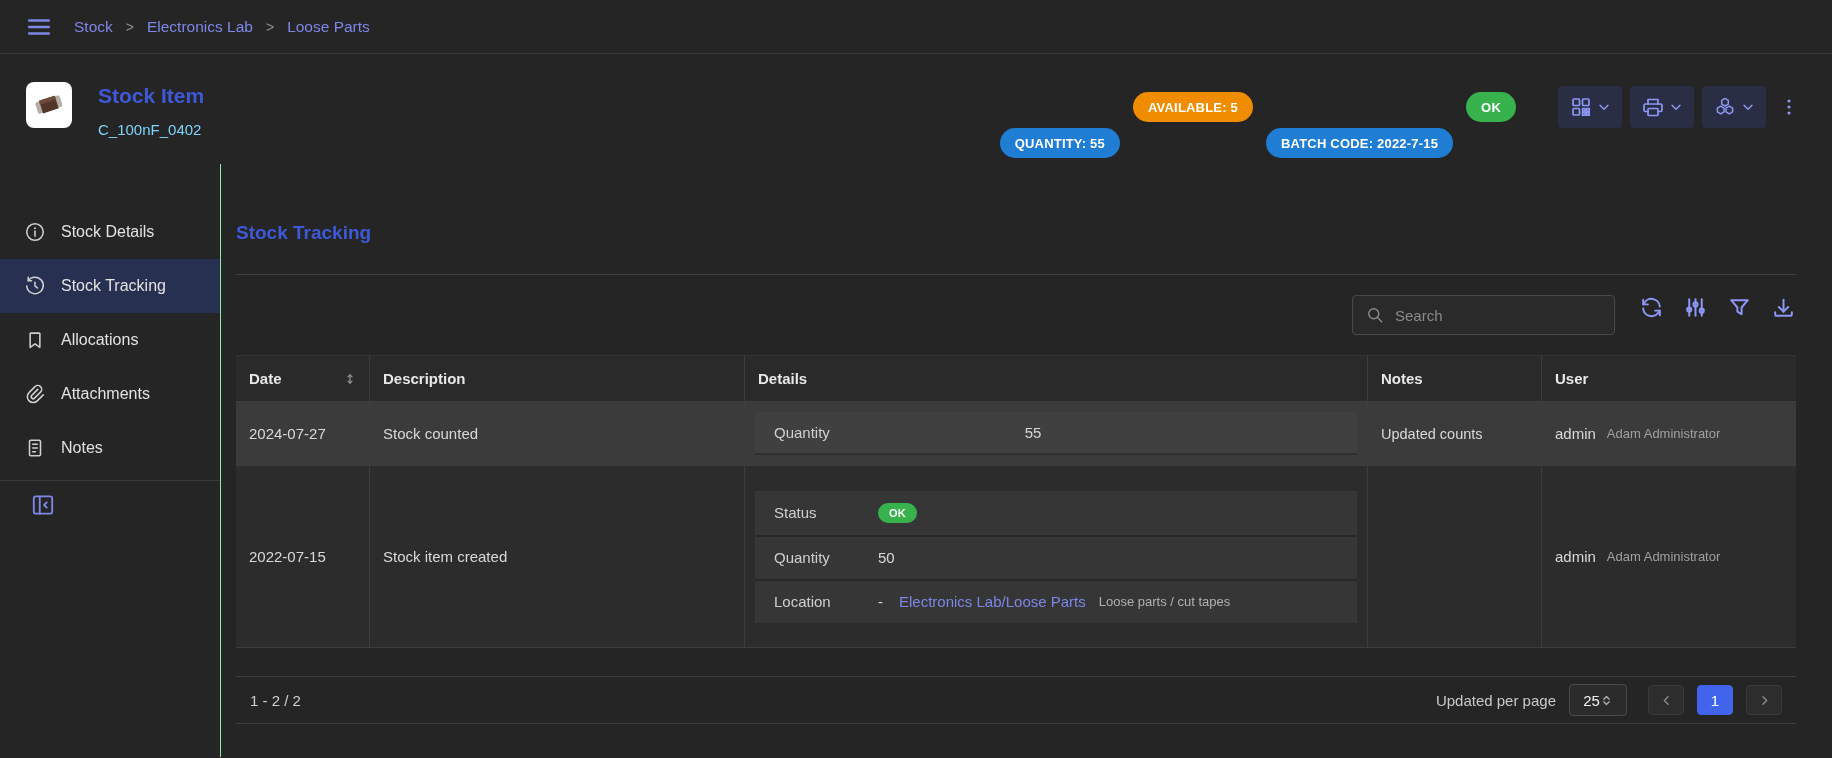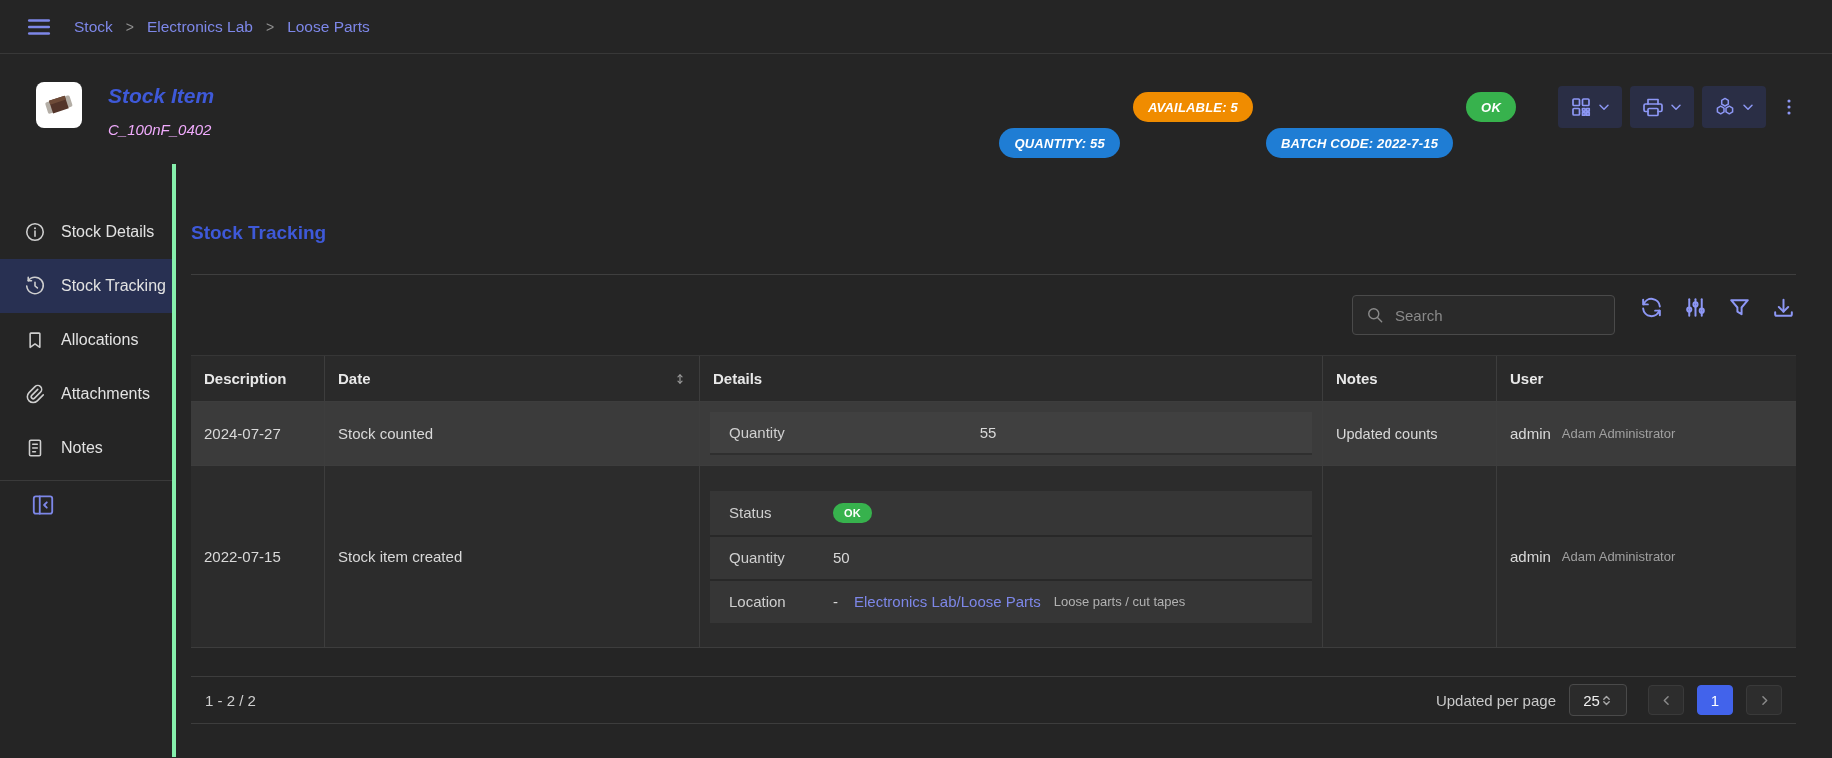--- a/index.html
+++ b/index.html
@@ -12,37 +12,37 @@
   .icon { stroke:currentColor; fill:none; stroke-width:1.7; stroke-linecap:round; stroke-linejoin:round; display:block; }
 
   
   .topbar { height:54px; display:flex; align-items:center; padding:0 26px; border-bottom:1px solid #383838; }
   .hamburger { color:var(--accent-link); background:none; border:none; cursor:pointer; margin-right:22px; display:flex; }
   .crumbs { display:flex; align-items:center; gap:13px; font-size:15.5px; }
   .crumb { color:var(--accent-link); text-decoration:none; cursor:pointer; }
   .crumb-sep { color:#8f8f8f; font-size:14px; }
 
   
-  .header { height:110px; display:flex; align-items:flex-start; padding:28px 28px 0 36px;font-style:italic; }
+  .header { height:110px; display:flex; align-items:flex-start; padding:28px 28px 0 26px; }
   .thumb { width:46px; height:46px; background:#fff; border-radius:8px; margin-right:26px; display:flex; align-items:center; justify-content:center; cursor:pointer; }
   .titleblock { display:flex; flex-direction:column; gap:13px; padding-top:2px; }
   .page-title { color:var(--accent-heading); font-size:21px; font-weight:bold; }
-  .page-subtitle { color:#f0abfc; font-size:15px; }
+  .page-subtitle { color:#7dd3fc; font-size:15px; }
   .badges { margin-left:auto; display:flex; gap:13px; margin-top:10px; }
   .pill { height:30px; display:flex; align-items:center; padding:0 15px; border-radius:15px; color:#fff; font-weight:bold; font-size:13px; letter-spacing:.2px; white-space:nowrap; }
   .pill.blue { background:var(--badge-blue);margin-top:36px; }
   .pill.orange { background:var(--badge-orange); }
   .pill.green { background:var(--badge-green); }
   .actions { display:flex; align-items:center; gap:8px; margin-left:42px; margin-top:4px; }
   .actbtn { height:42px; width:64px; background:#2a2e45; border:none; border-radius:4px; color:var(--icon-accent); display:flex; align-items:center; justify-content:center; gap:3px; cursor:pointer; }
   .kebab { background:none; border:none; color:var(--icon-accent); width:30px; height:42px; display:flex; align-items:center; justify-content:center; cursor:pointer; }
 
   
   .layout { display:flex; height:593px; }
-  .sidebar { width:176px; border-right:4px solid #86efac; padding-top:41px; flex-shrink:0; }
+  .sidebar { width:221px; border-right:1px solid #86efac; padding-top:41px; flex-shrink:0; }
   .nav-item { height:54px; display:flex; align-items:center; padding-left:24px; gap:15px; cursor:pointer; color:#e2e2e2; font-size:16px; }
   .nav-item .icon { color:#cfcfcf; }
   .nav-item.active { background:var(--nav-active-bg); }
   .side-div { border-top:1px solid #3a3a3a; margin:5px 0 0 0; }
   .collapse-btn { margin:11px 0 0 30px; background:none; border:none; color:var(--accent-link); cursor:pointer; display:flex; }
 
   .main { flex:1; padding:0 36px 0 15px; }
   .panel-title { margin-top:58px; color:var(--accent-heading); font-size:19px; font-weight:bold; }
   .panel-div { border-top:1px solid #3f3f3f; margin-top:30px; }
 
@@ -263,29 +263,29 @@
         <svg class="icon" width="25" height="25" viewBox="0 0 24 24" style="stroke-width:1.9">
           <path d="M4 16.5v2a1.5 1.5 0 0 0 1.5 1.5h13a1.5 1.5 0 0 0 1.5-1.5v-2"></path>
           <polyline points="7.5,11.5 12,16 16.5,11.5"></polyline>
             <line x1="12" y1="4.5" x2="12" y2="16"></line>
         </svg>
       </button>
     </div>
 
     <div class="table">
       <div class="trow thead">
-        <div class="cell">Description</div>
         <div class="cell sortable">
           <span>Date</span>
           <svg class="icon sort-ic" width="14" height="14" viewBox="0 0 24 24" style="stroke-width:2">
             <line x1="12" y1="5" x2="12" y2="19"></line>
               <polyline points="8.5,8.5 12,5 15.5,8.5"></polyline>
               <polyline points="8.5,15.5 12,19 15.5,15.5"></polyline>
           </svg>
         </div>
+        <div class="cell">Description</div>
         <div class="cell">Details</div>
         <div class="cell">Notes</div>
         <div class="cell">User</div>
       </div>
 
       <div class="trow row1">
         <div class="cell">2024-07-27</div>
         <div class="cell">Stock counted</div>
         <div class="cell dcell">
           <div class="detail-line">

